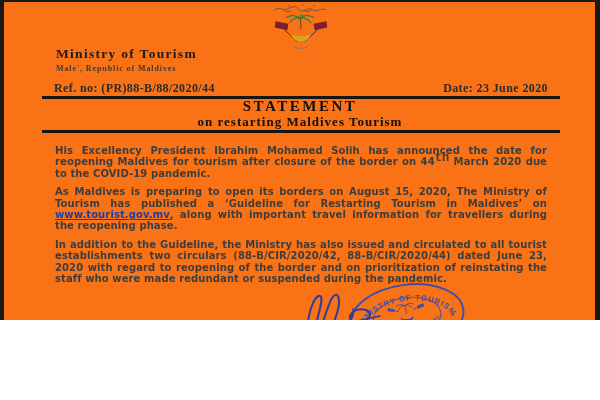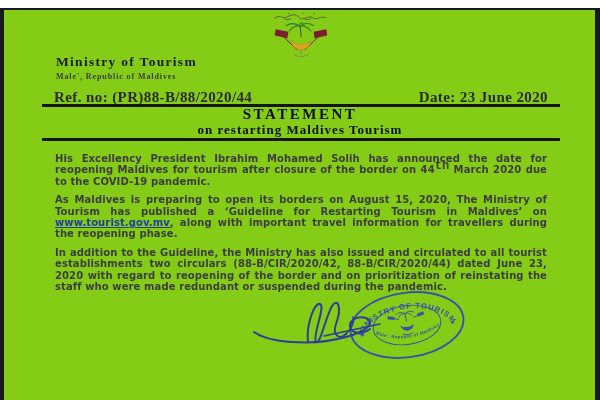--- a/index.html
+++ b/index.html
@@ -1,30 +1,30 @@
 <!DOCTYPE html>
 <html><head>
 <meta charset="utf-8">
 <style>
   html,body{margin:0;padding:0;background:#ffffff;}
-  .page{position:relative;width:600px;height:392px;background:#84cc16;overflow:hidden;
-        font-family:"Liberation Serif",serif;margin-top:8px;}
+  .page{position:relative;width:600px;height:320px;background:#f97316;overflow:hidden;
+        font-family:"Liberation Serif",serif;}
   .border-left{position:absolute;left:0;top:0;width:4px;height:100%;background:#191919;}
   .border-right{position:absolute;right:0;top:0;width:5px;height:100%;background:#191919;}
   .border-top{position:absolute;left:0;top:0;right:0;height:2px;background:#191919;}
 
   .bismillah{position:absolute;left:266px;top:3px;width:68px;height:10px;}
   .emblem{position:absolute;left:272px;top:13px;width:58px;height:38px;}
 
   .ministry{position:absolute;left:56px;top:46px;}
   .ministry-name{font-weight:bold;font-size:13.5px;letter-spacing:1.3px;color:#1c1c1c;}
   .ministry-address{font-weight:bold;font-size:8px;letter-spacing:.9px;color:#3b3b3b;margin-top:2px;}
 
   .ref-row{position:absolute;left:54px;right:52px;top:81px;display:flex;
-           justify-content:space-between;font-weight:bold;font-size:15px;
+           justify-content:space-between;font-weight:bold;font-size:12px;
            letter-spacing:.4px;color:#2b2b2b;}
 
   .rule{position:absolute;left:42px;right:40px;height:3px;background:#151515;}
   .rule-top{top:96px;}
   .rule-bottom{top:130px;}
 
   .title{position:absolute;left:0;right:0;top:99px;text-align:center;color:#101010;border-radius:8px;}
   .title-line1{font-weight:bold;font-size:15px;letter-spacing:2.5px;line-height:15px;}
   .title-line2{font-weight:bold;font-size:13px;letter-spacing:1px;line-height:15px;}
 

